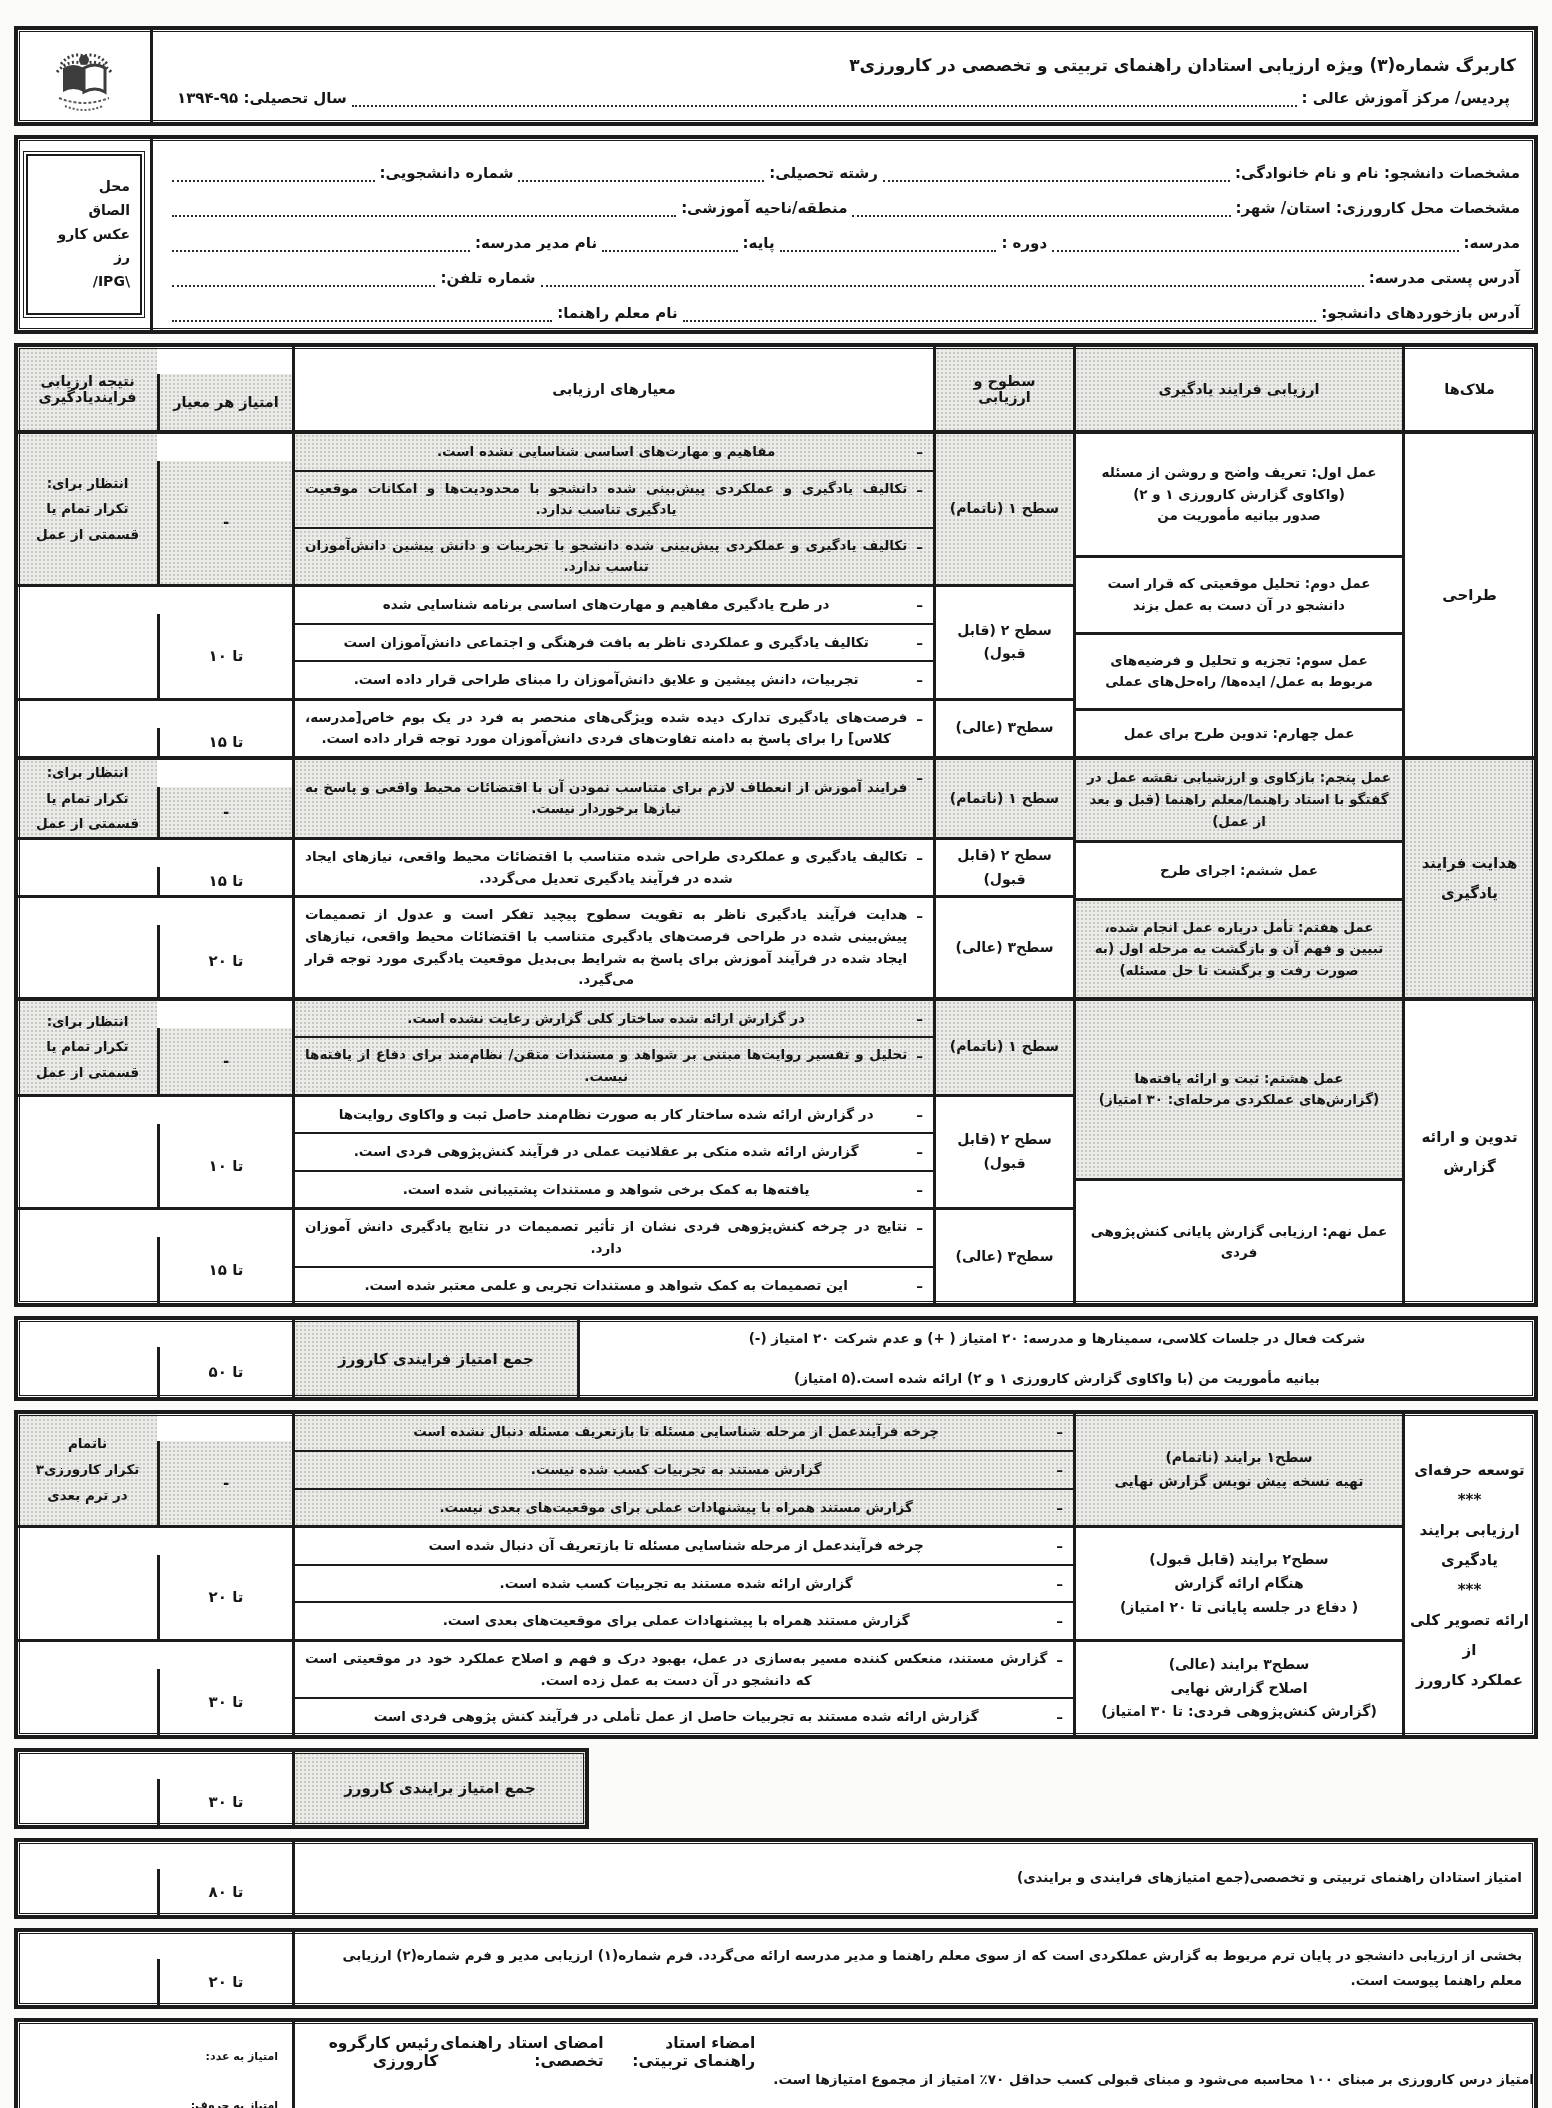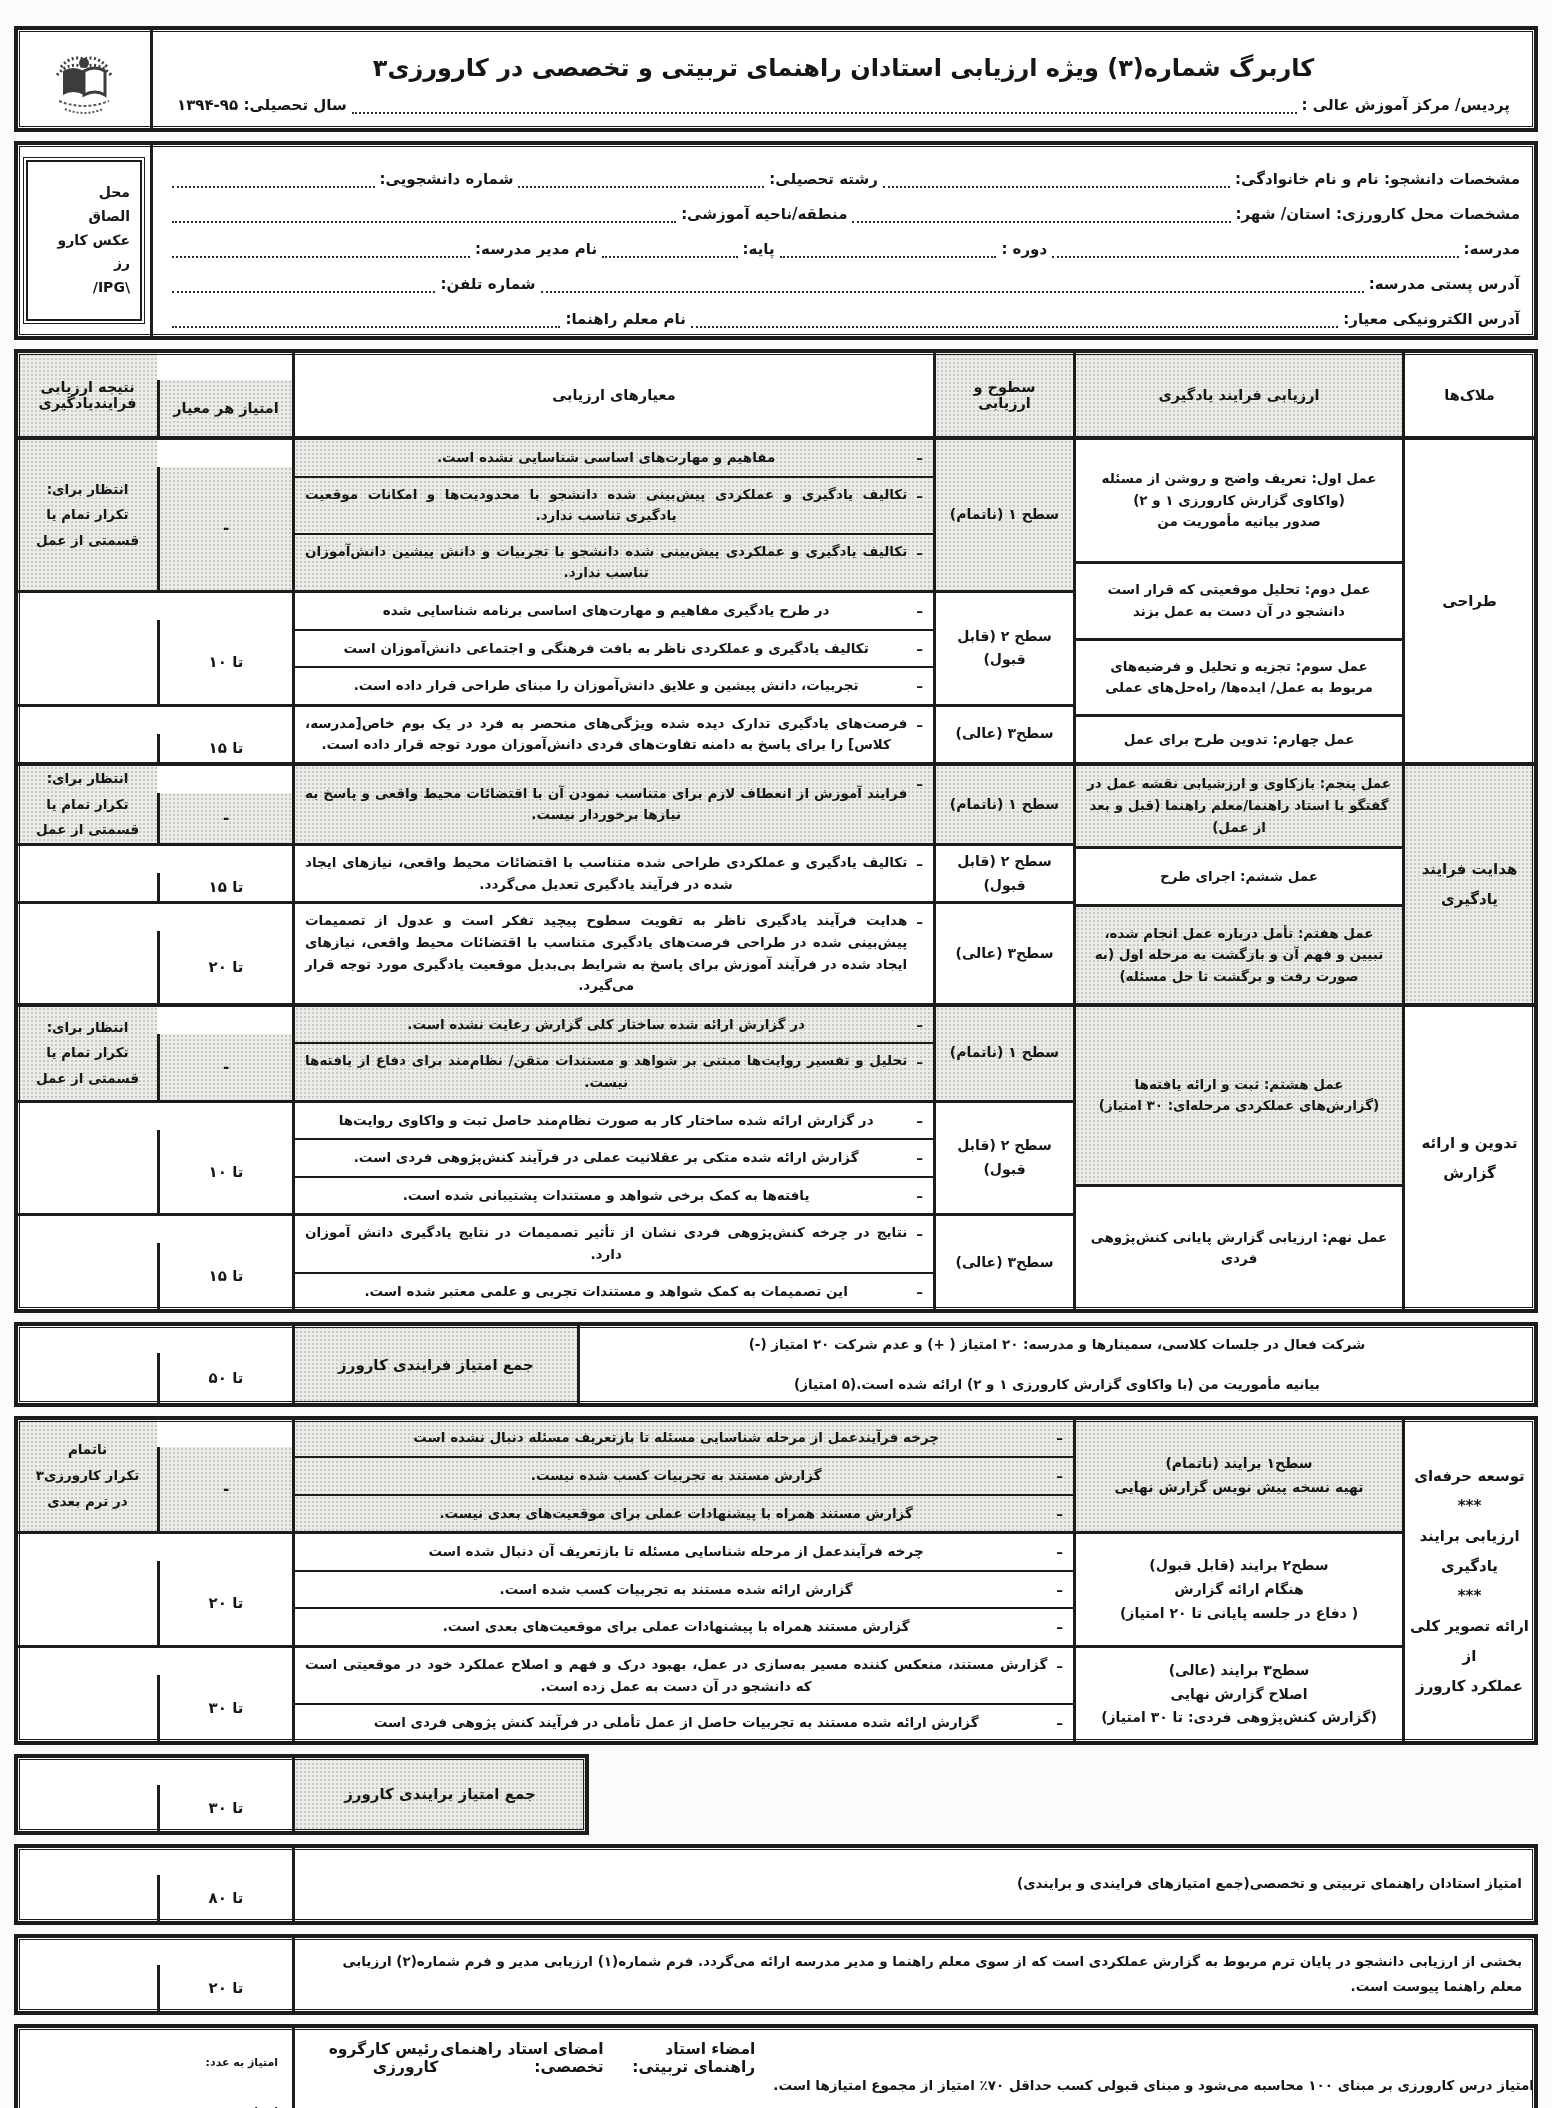--- a/index.html
+++ b/index.html
@@ -11,21 +11,21 @@
   .bx{ border:4px solid #1c1c1c; background:#fff; position:relative; margin-bottom:9px; }
   .bx::before{ content:""; position:absolute; inset:1px; border:1.5px solid #1c1c1c; pointer-events:none; z-index:3; }
   .row{ display:flex; align-items:stretch; }
   .cell{ box-sizing:border-box; }
   .vline > *:not(:last-child){ border-left:3px solid #1c1c1c; }
   .g{ background-color:#ebebe8; background-image:radial-gradient(#c7c7c3 0.8px, transparent 1px); background-size:4px 4px; }
   .cen{ display:flex; align-items:center; justify-content:center; text-align:center; }
   .pre{ white-space:pre-line; }
   
   .hd-main{ flex:1; padding:10px 18px 12px; display:flex; flex-direction:column; justify-content:center; }
-  .hd-title{ font-size:24px; text-align:center; padding:14px 0 10px; }
+  .hd-title{ font-size:17px; padding:14px 0 10px; }
   .hd-line2{ display:flex; align-items:flex-end; font-size:15px; padding:4px 6px 2px; }
   .hd-logo{ width:132px; display:flex; align-items:center; justify-content:center; }
   .dots{ flex:1; border-bottom:2.5px dotted #2a2a2a; height:1.05em; margin:0 5px; min-width:30px; }
   
   .info-main{ flex:1; padding:8px 14px; display:flex; flex-direction:column; justify-content:space-around; }
   .info-row{ display:flex; align-items:flex-end; font-size:15px; min-height:35px; }
   .photo-cell{ width:132px; display:flex; align-items:center; justify-content:center; padding:8px; }
   .photo-inner{ border:2px solid #1c1c1c; outline:1px solid #1c1c1c; outline-offset:2px; width:100%; height:92%;
     display:flex; align-items:center; justify-content:flex-start; padding:8px 10px; box-sizing:border-box;
     font-size:14px; line-height:1.7; }
@@ -132,21 +132,21 @@
         <span>نام مدیر مدرسه:</span>
         <span class="dots" style="flex:2.2"></span>
       </div>
       <div class="info-row">
         <span>آدرس پستی مدرسه:</span>
         <span class="dots" style="flex:5"></span>
         <span>شماره تلفن:</span>
         <span class="dots" style="flex:1.6"></span>
       </div>
       <div class="info-row">
-        <span>آدرس الکترونیکی معیار:</span>
+        <span>آدرس بازخوردهای دانشجو:</span>
         <span class="dots" style="flex:4"></span>
         <span>نام معلم راهنما:</span>
         <span class="dots" style="flex:2.4"></span>
       </div>
     </div>
     <div class="cell photo-cell">
       <div class="photo-inner pre">محل
 الصاق
 عکس کارو
 رز

